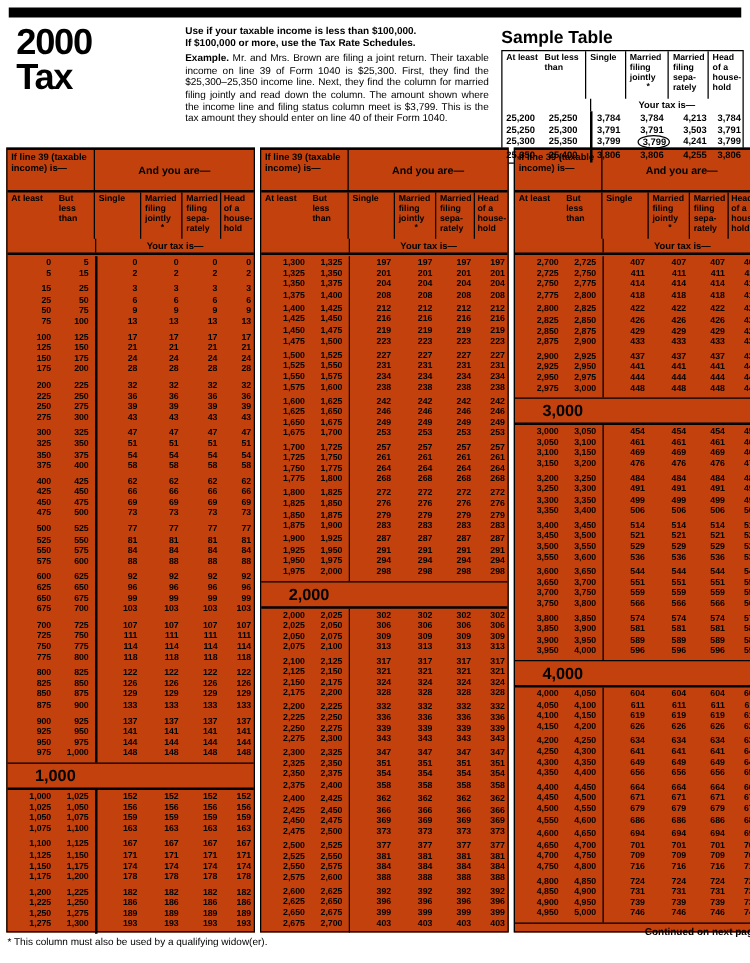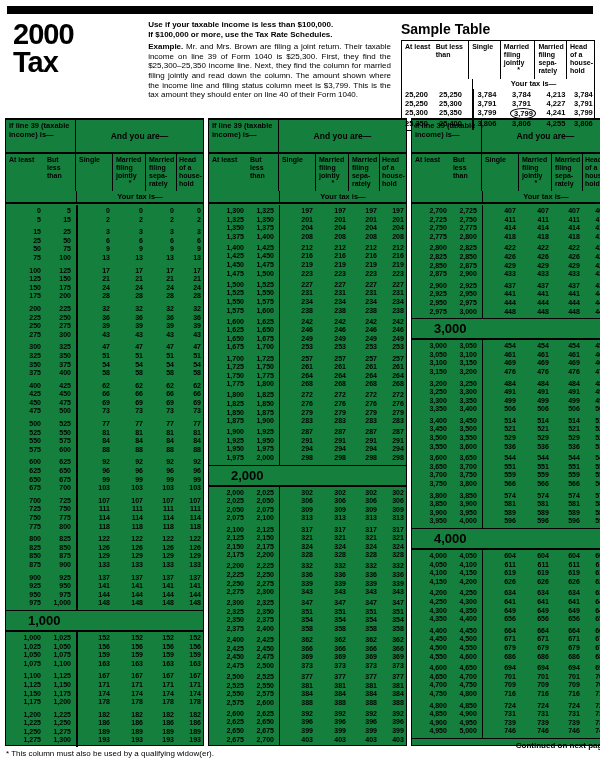--- a/index.html
+++ b/index.html
@@ -26,21 +26,21 @@
   .sb-rows{position:relative;padding:1px 0 2px}
   .sb-rows::before{content:"";position:absolute;left:70px;top:0;bottom:0;width:1.5px;background:#000}
   .sb-row{display:grid;grid-template-columns:32px 38px 33px 36px 33px 1fr;font-size:7.5px;font-weight:bold;line-height:9px}
   .sb-row span{text-align:center;padding-right:3px}
   .sb-row span:nth-child(2){padding-right:5px}
   .sb-row span:last-child{padding-right:2px}
   .circ{display:inline-block;border:1.2px solid #000;border-radius:50%;padding:0 3px;margin:0 -3px 0 0}
   .ast{text-align:center;font-size:7px;line-height:5px}
   
   .main{display:flex;gap:4px;margin:0 5px;height:628px}
-  .cg{flex:1;border:1px solid #000;border-top:2.5px solid #000;display:flex;flex-direction:column;background:#15803d;box-sizing:border-box}
+  .cg{flex:1;border:1px solid #000;border-top:2.5px solid #000;display:flex;flex-direction:column;background:#c2410c;box-sizing:border-box}
   .ch{border-bottom:2px solid #000}
   .ch-r1{display:flex;border-bottom:2px solid #000;height:32px}
   .ch-inc{width:70px;box-sizing:border-box;border-right:1.5px solid #000;padding:2px 3px;font-size:7.5px;font-weight:bold;line-height:8.6px}
   .ch-status{flex:1;display:flex;align-items:center;justify-content:center;font-size:8.5px;font-weight:bold}
   .ch-r2{display:flex;height:37px}
   .c-at{width:38px}.c-less{width:32px;border-right:1.5px solid #000}
   .c-s{width:37px;border-right:1px solid #000}
   .c-mfj{width:33px;border-right:1px solid #000}
   .c-mfs{width:31px;border-right:1px solid #000}
   .c-hoh{flex:1;padding-left:2px}
@@ -100,21 +100,21 @@
             <span>3,784</span>
             <span>3,784</span>
             <span>4,213</span>
             <span>3,784</span>
           </div>
           <div class="sb-row">
             <span>25,250</span>
             <span>25,300</span>
             <span>3,791</span>
             <span>3,791</span>
-            <span>4,227</span>
+            <span>3,503</span>
             <span>3,791</span>
           </div>
           <div class="sb-row">
             <span>25,300</span>
             <span>25,350</span>
             <span>3,799</span>
             <span><span class="circ">3,799</span></span>
             <span>4,241</span>
             <span>3,799</span>
           </div>

